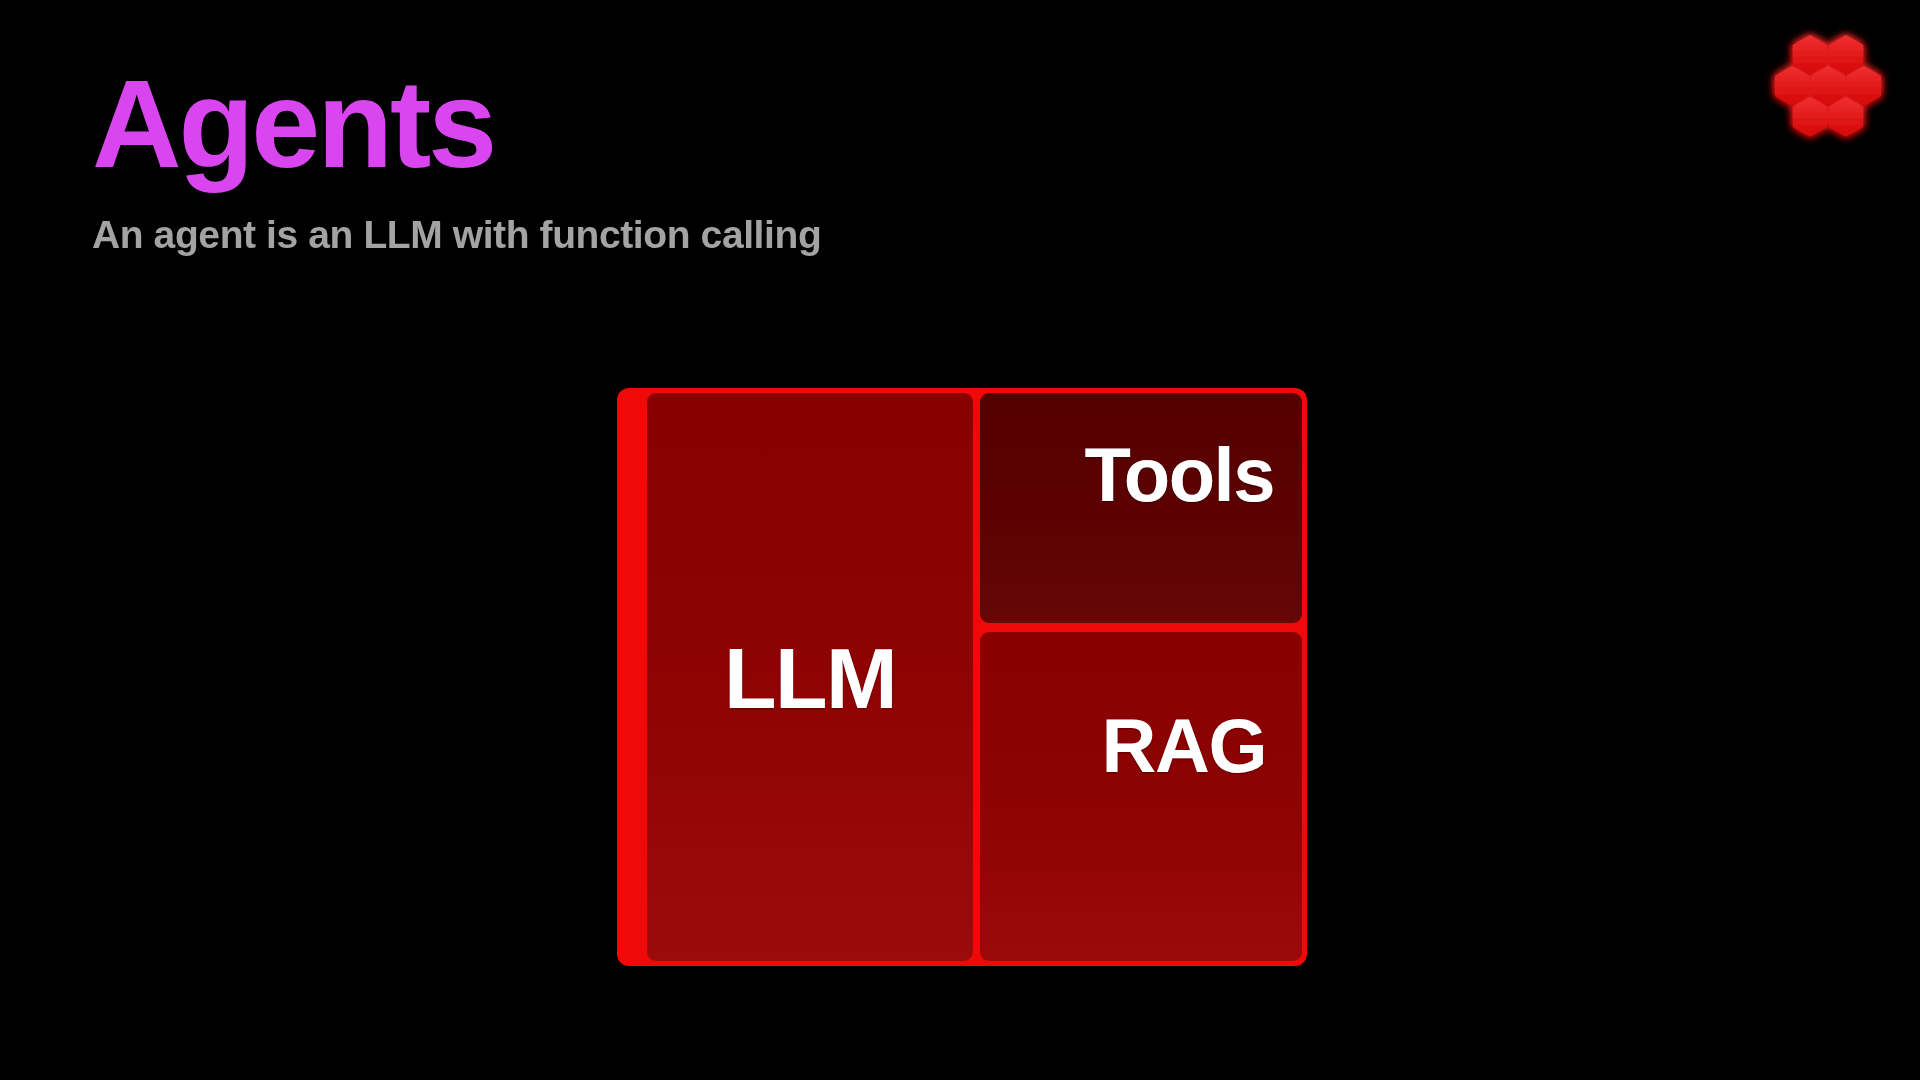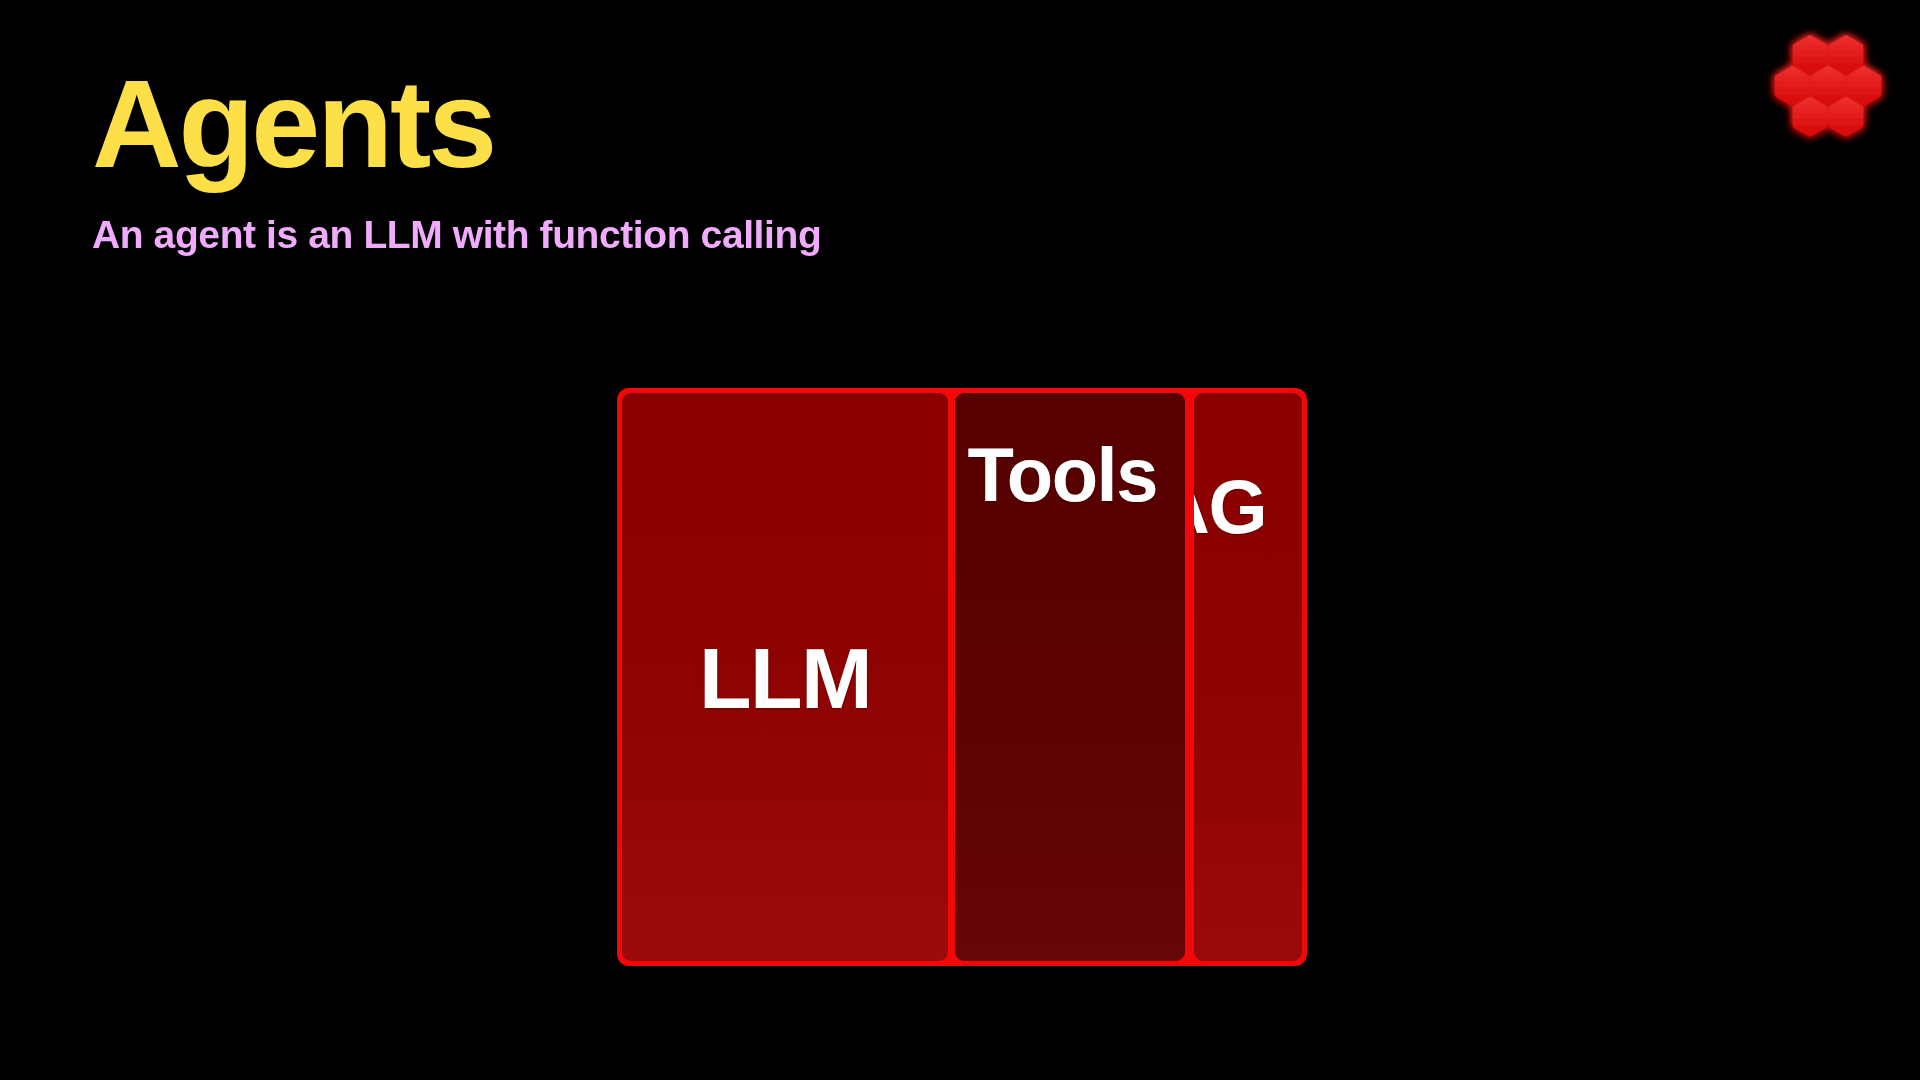--- a/index.html
+++ b/index.html
@@ -26,33 +26,33 @@
     position: absolute;
     left: 92px;
     top: 58px;
     width: 1100px;
   }
 
   #page-title {
     font-family: "Liberation Sans", sans-serif;
     font-size: 124px;
     font-weight: bold;
-    color: #fde047;
+    color: #d946ef;
     line-height: 1.08;
     letter-spacing: -3px;
     margin: 0;
     white-space: nowrap;
   }
 
   #subtitle {
     margin-top: 18px;
     font-family: "Liberation Sans", sans-serif;
     font-size: 39px;
     font-weight: bold;
-    color: #f0abfc;
+    color: #a3a3a3;
     line-height: 1.28;
     letter-spacing: -0.4px;
   }
   #subtitle .line { display: block; white-space: nowrap; }
 
   
   #logo {
     position: absolute;
     left: 1762px;
     top: 28px;
@@ -92,34 +92,36 @@
     letter-spacing: -1.5px;
     line-height: 1;
     text-shadow: 0 1px 2px rgba(0,0,0,0.35);
     white-space: nowrap;
   }
 
   
   #cell-llm {
     flex: 0 0 326px;
     background: linear-gradient(180deg, #8a0000 0%, #8d0202 45%, #9c0b0b 100%);
+    margin-left: 25px;
   }
   #cell-llm .cell-label {
     left: 0;
     right: 0;
     top: 50.2%;
     transform: translateY(-50%);
     text-align: center;
     font-size: 86px;
   }
 
   
   #right-col {
     flex: 1 1 auto;
     display: flex;
+    flex-direction: column;
     gap: 9px;
   }
 
   
   #cell-tools {
     flex: 0 0 230px;
     background: linear-gradient(180deg, #560000 0%, #5c0101 55%, #670707 100%);
   }
   #cell-tools .cell-label {
     right: 28px;

